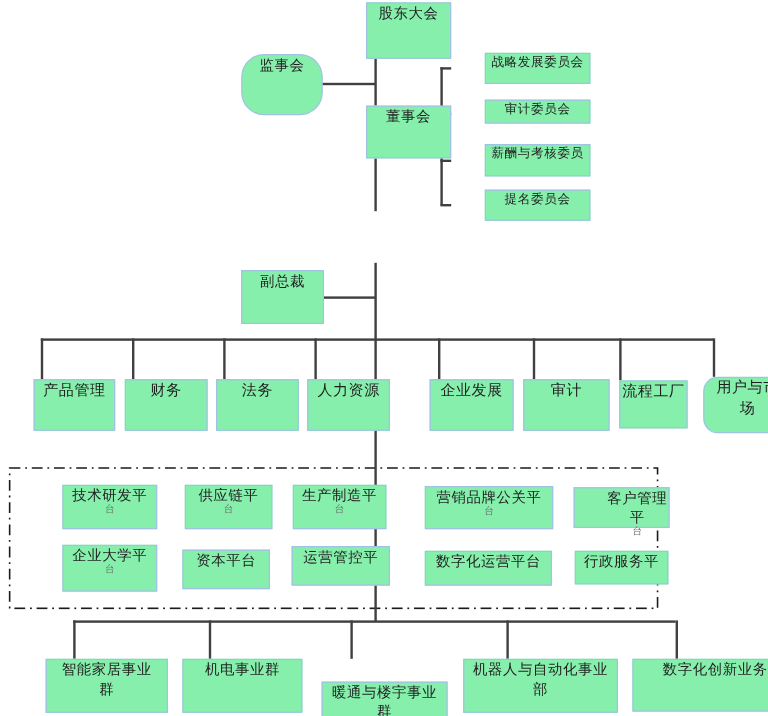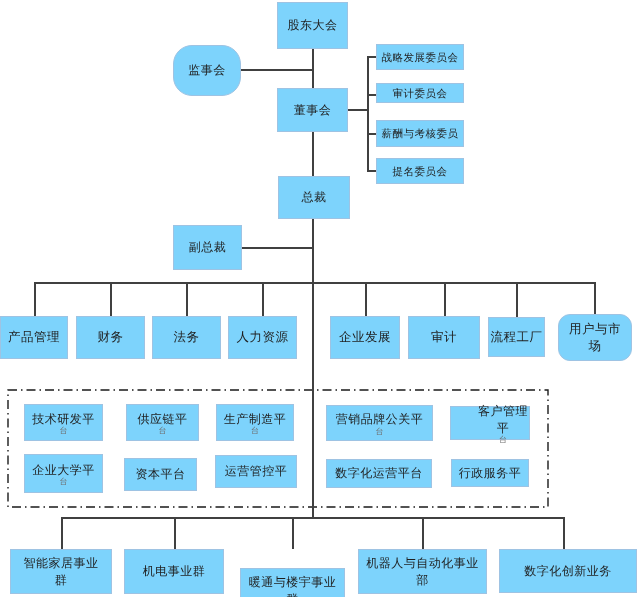--- a/index.html
+++ b/index.html
@@ -1,25 +1,26 @@
 <!DOCTYPE html>
 <html><head>
 <meta charset="utf-8">
 <style>
   html,body{margin:0;padding:0;background:#ffffff;}
   #stage{
     position:relative;width:640px;height:597px;background:#ffffff;overflow:hidden;
     font-family:"DejaVu Sans","Liberation Sans",sans-serif;color:#1f1f1f;
   }
   .node{
-    position:absolute;box-sizing:border-box;background:#7dd3fc;
+    position:absolute;box-sizing:border-box;background:#86efac;
     border:1px solid #9ec3e3;
-    display:flex;flex-direction:column;align-items:center;justify-content:center;
+    display:flex;flex-direction:column;align-items:center;justify-content:flex-start;
     text-align:center;font-size:12px;line-height:1.35;letter-spacing:0.5px;
     z-index:3;
+    margin-left:28px;
   }
   .node .tail{font-size:8px;line-height:7px;color:#6f6f6f;letter-spacing:0;}
   .line{position:absolute;background:#404040;z-index:1;}
   .line.h{height:1.5px;}
   .line.v{width:1.5px;}
   .dashed-frame{position:absolute;left:7px;top:389px;z-index:0;}
 </style>
 </head>
 <body>
 
@@ -66,23 +67,20 @@
       <div>战略发展委员会</div>
     </div>
     <div class="node" style="left: 376px; top: 83px; width: 88px; height: 20px; border-color: rgb(158, 195, 227); font-size: 10.5px;">
       <div>审计委员会</div>
     </div>
     <div class="node" style="left: 376px; top: 120px; width: 88px; height: 27px; border-color: rgb(158, 195, 227); font-size: 10.5px;">
       <div>薪酬与考核委员</div>
     </div>
     <div class="node" style="left: 376px; top: 158px; width: 88px; height: 26px; border-color: rgb(158, 195, 227); font-size: 10.5px;">
       <div>提名委员会</div>
-    </div>
-    <div class="node" style="left: 278px; top: 176px; width: 72px; height: 43px; border-color: rgb(158, 195, 227);">
-      <div>总裁</div>
     </div>
     <div class="node" style="left: 173px; top: 225px; width: 69px; height: 45px; border-color: rgb(158, 195, 227);">
       <div>副总裁</div>
     </div>
     <div class="node" style="left: 0px; top: 316px; width: 68px; height: 43px; border-color: rgb(158, 195, 227); font-size: 12.5px;">
       <div>产品管理</div>
     </div>
     <div class="node" style="left: 76px; top: 316px; width: 69px; height: 43px; border-color: rgb(158, 195, 227); font-size: 12.5px;">
       <div>财务</div>
     </div>

